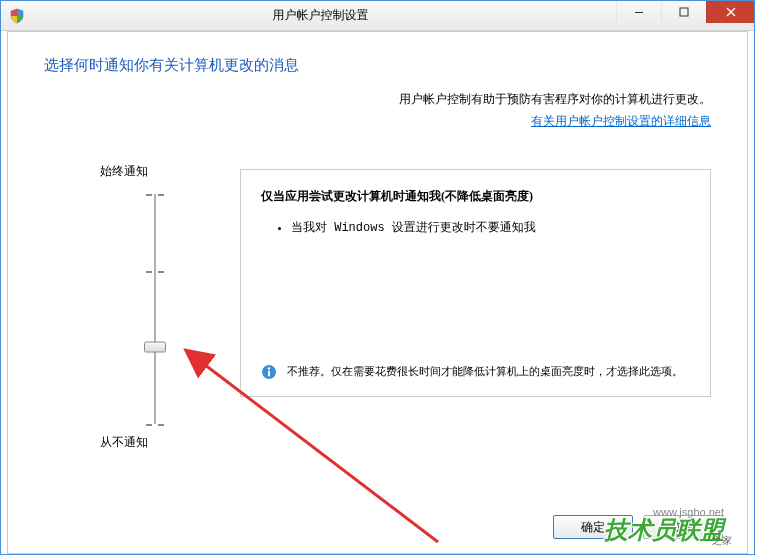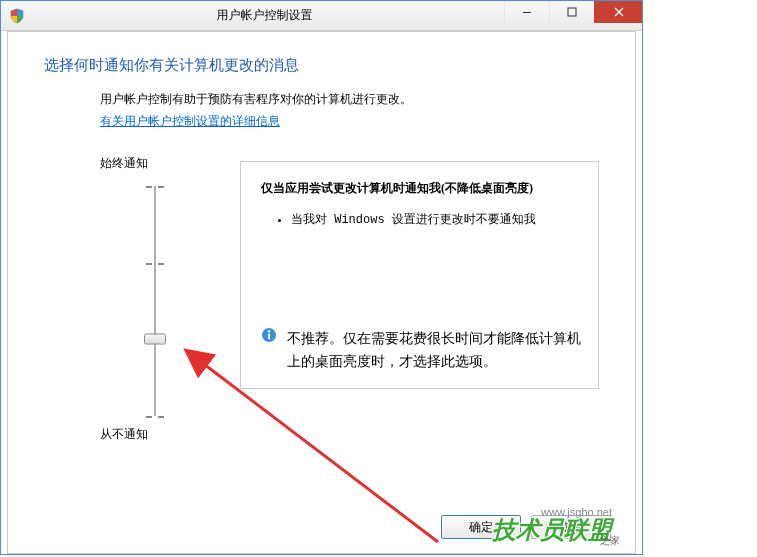--- a/index.html
+++ b/index.html
@@ -6,21 +6,21 @@
     body {
       font-family: "Microsoft YaHei", "Segoe UI", sans-serif;
       font-size: 12px;
       width: 757px;
       height: 557px;
       background: #fff;
       overflow: hidden;
       position: relative;
     }
     .window {
-      width: 643px;
+      width: 755px;
       height: 555px;
       border: 1px solid #4a90d9;
       background: #fff;
       position: relative;
     }
     .titlebar {
       height: 30px;
       background: linear-gradient(to bottom, #f8f8f8, #eaeaea);
       border-bottom: 1px solid #d0d0d0;
       display: flex;
@@ -77,30 +77,31 @@
       color: #1e5bb8;
       font-size: 15px;
       font-weight: normal;
       margin-bottom: 14px;
     }
     .description {
       font-size: 12px;
       color: #000;
       margin-left: 56px;
       line-height: 1.8;
+      text-align: right;
     }
     .link {
       color: #0066cc;
       text-decoration: underline;
       cursor: pointer;
       font-family: Liberation Mono, monospace;
     }
     .slider-area {
       display: flex;
-      margin-top: 22px;
+      margin-top: 30px;
       margin-left: 56px;
     }
     .slider-column {
       width: 110px;
       display: flex;
       flex-direction: column;
       align-items: center;
     }
     .slider-label-top, .slider-label-bottom {
       font-size: 12px;
@@ -173,23 +174,23 @@
     }
     .detail-list li {
       margin-bottom: 6px;
     }
     .detail-footer {
       position: absolute;
       bottom: 16px;
       left: 20px;
       right: 8px;
       display: flex;
-      align-items: flex-start;
+      align-items: flex-end;
       gap: 10px;
-      font-size: 14px;
+      font-size: 11px;
       line-height: 1.6;
     }
     .info-icon {
       width: 16px;
       height: 16px;
       flex-shrink: 0;
     }
     .bottom-buttons {
       position: absolute;
       bottom: 14px;

